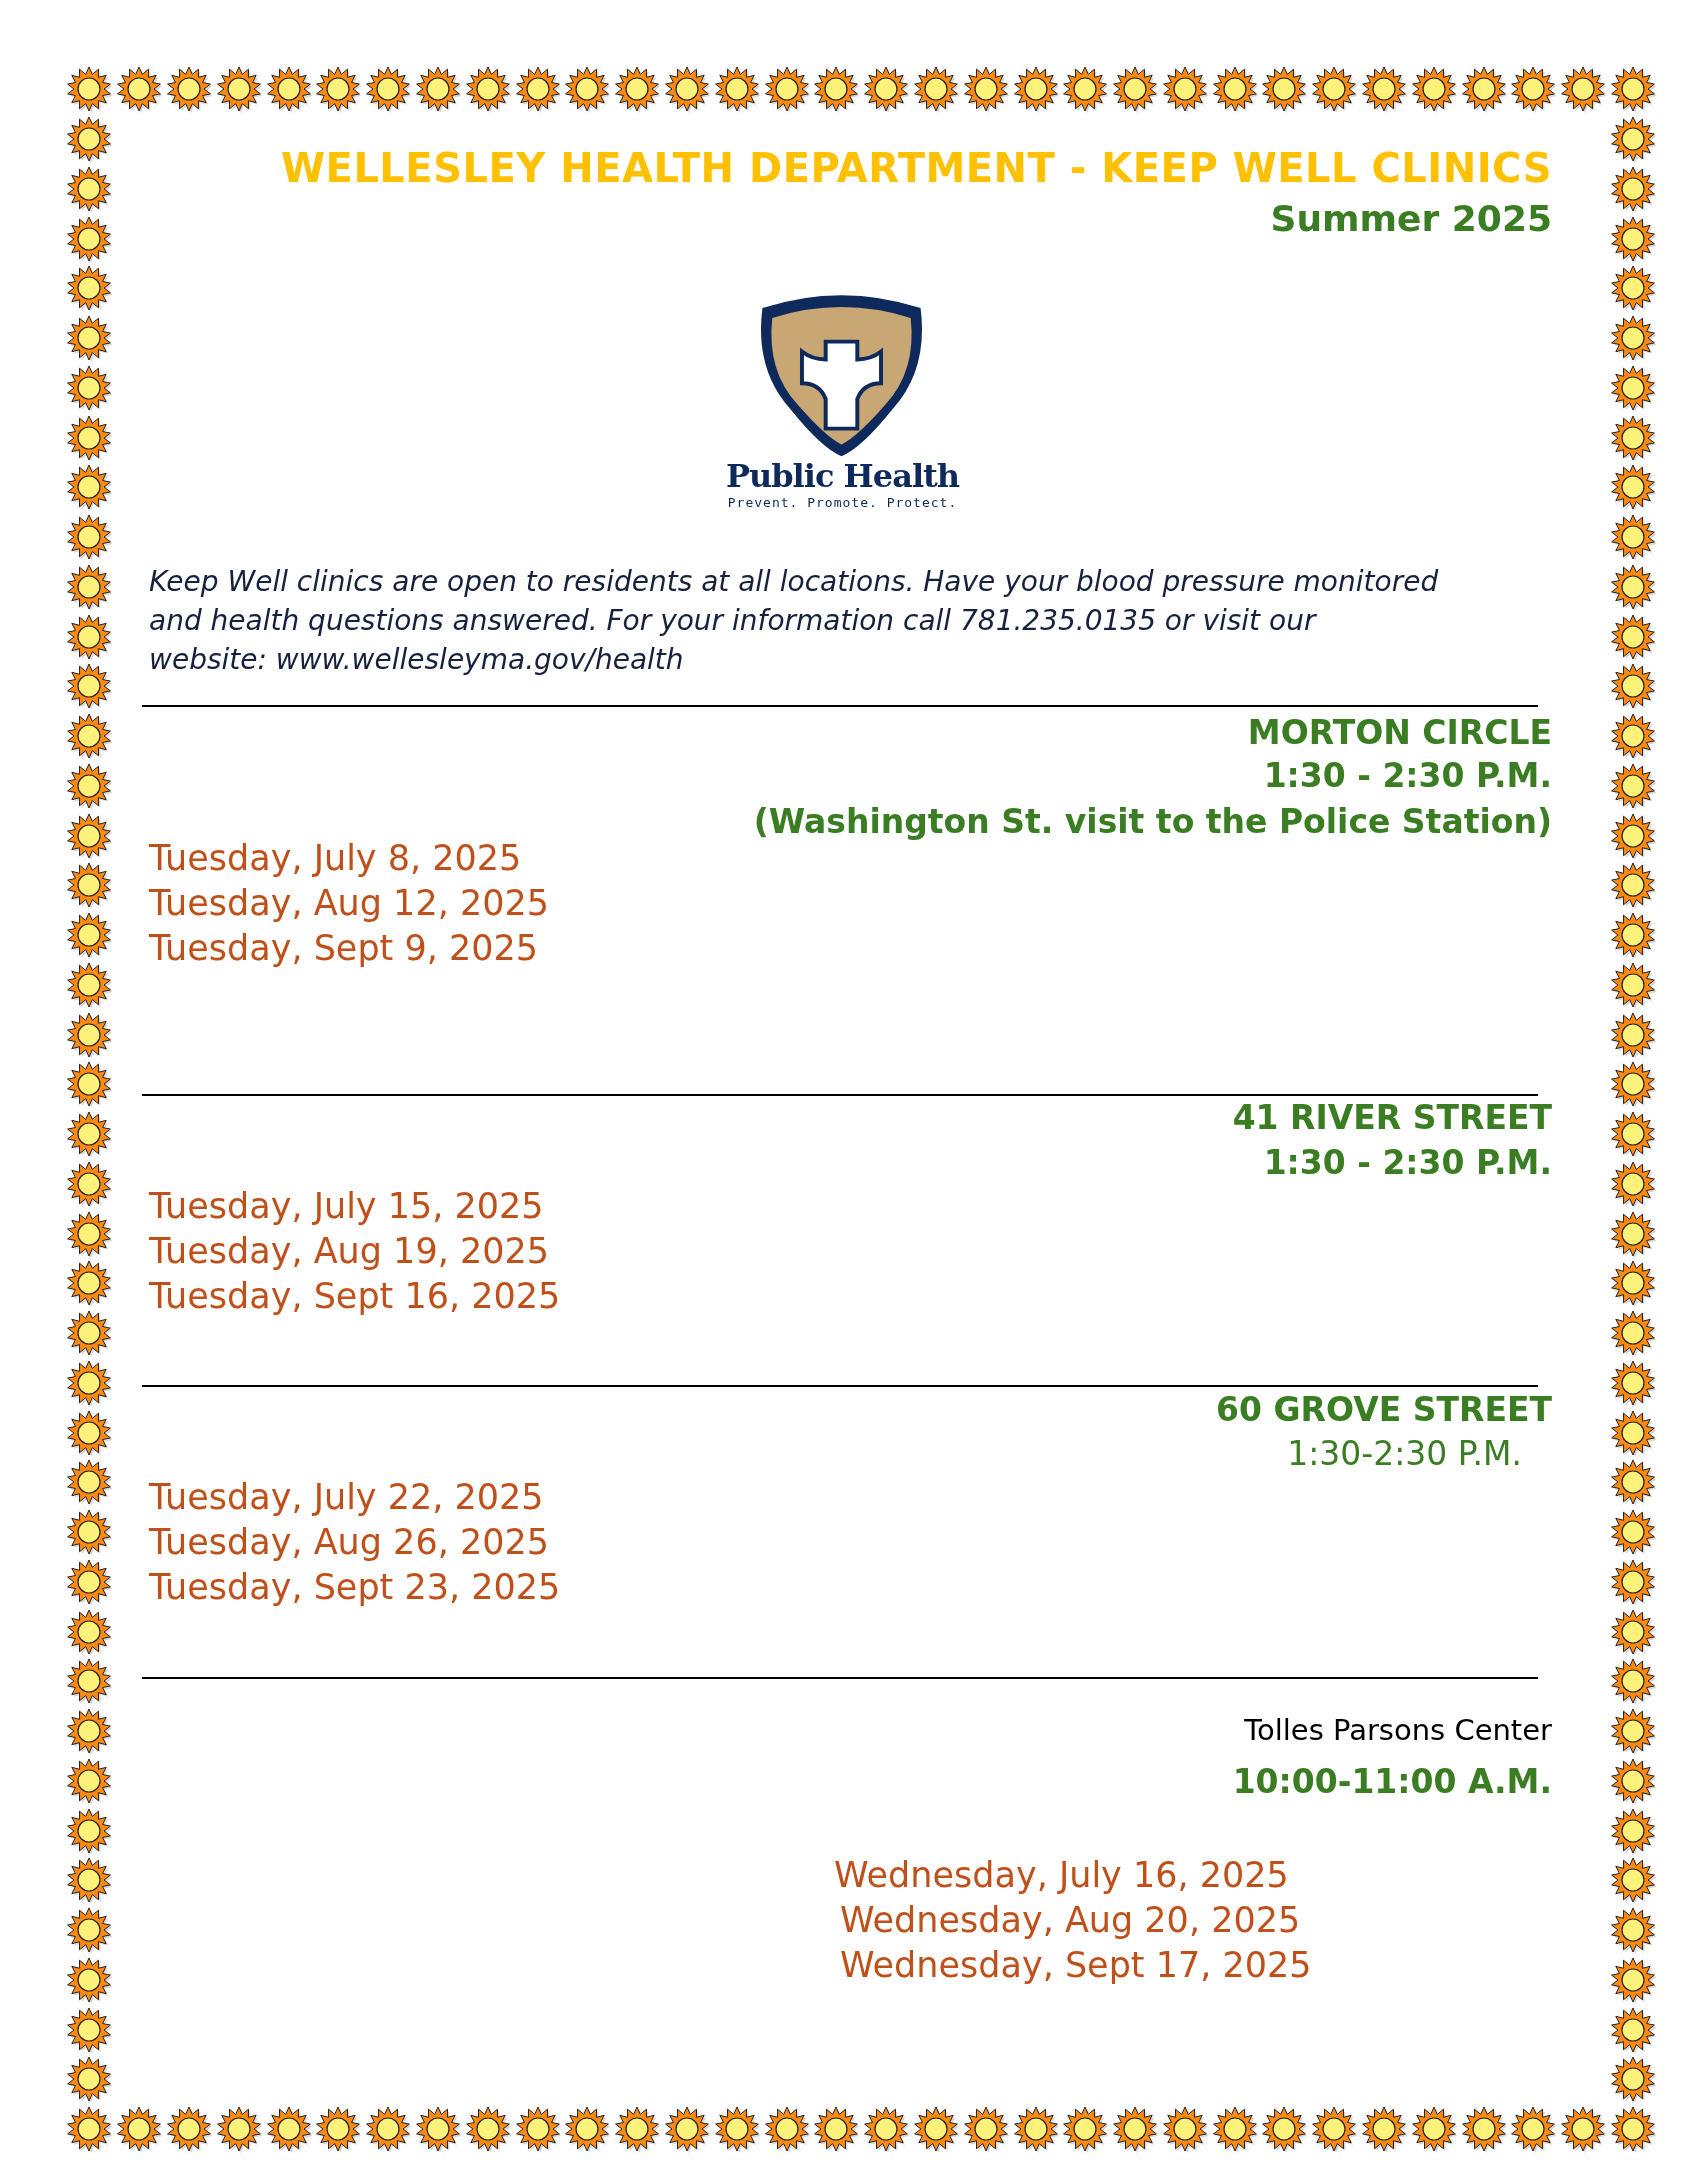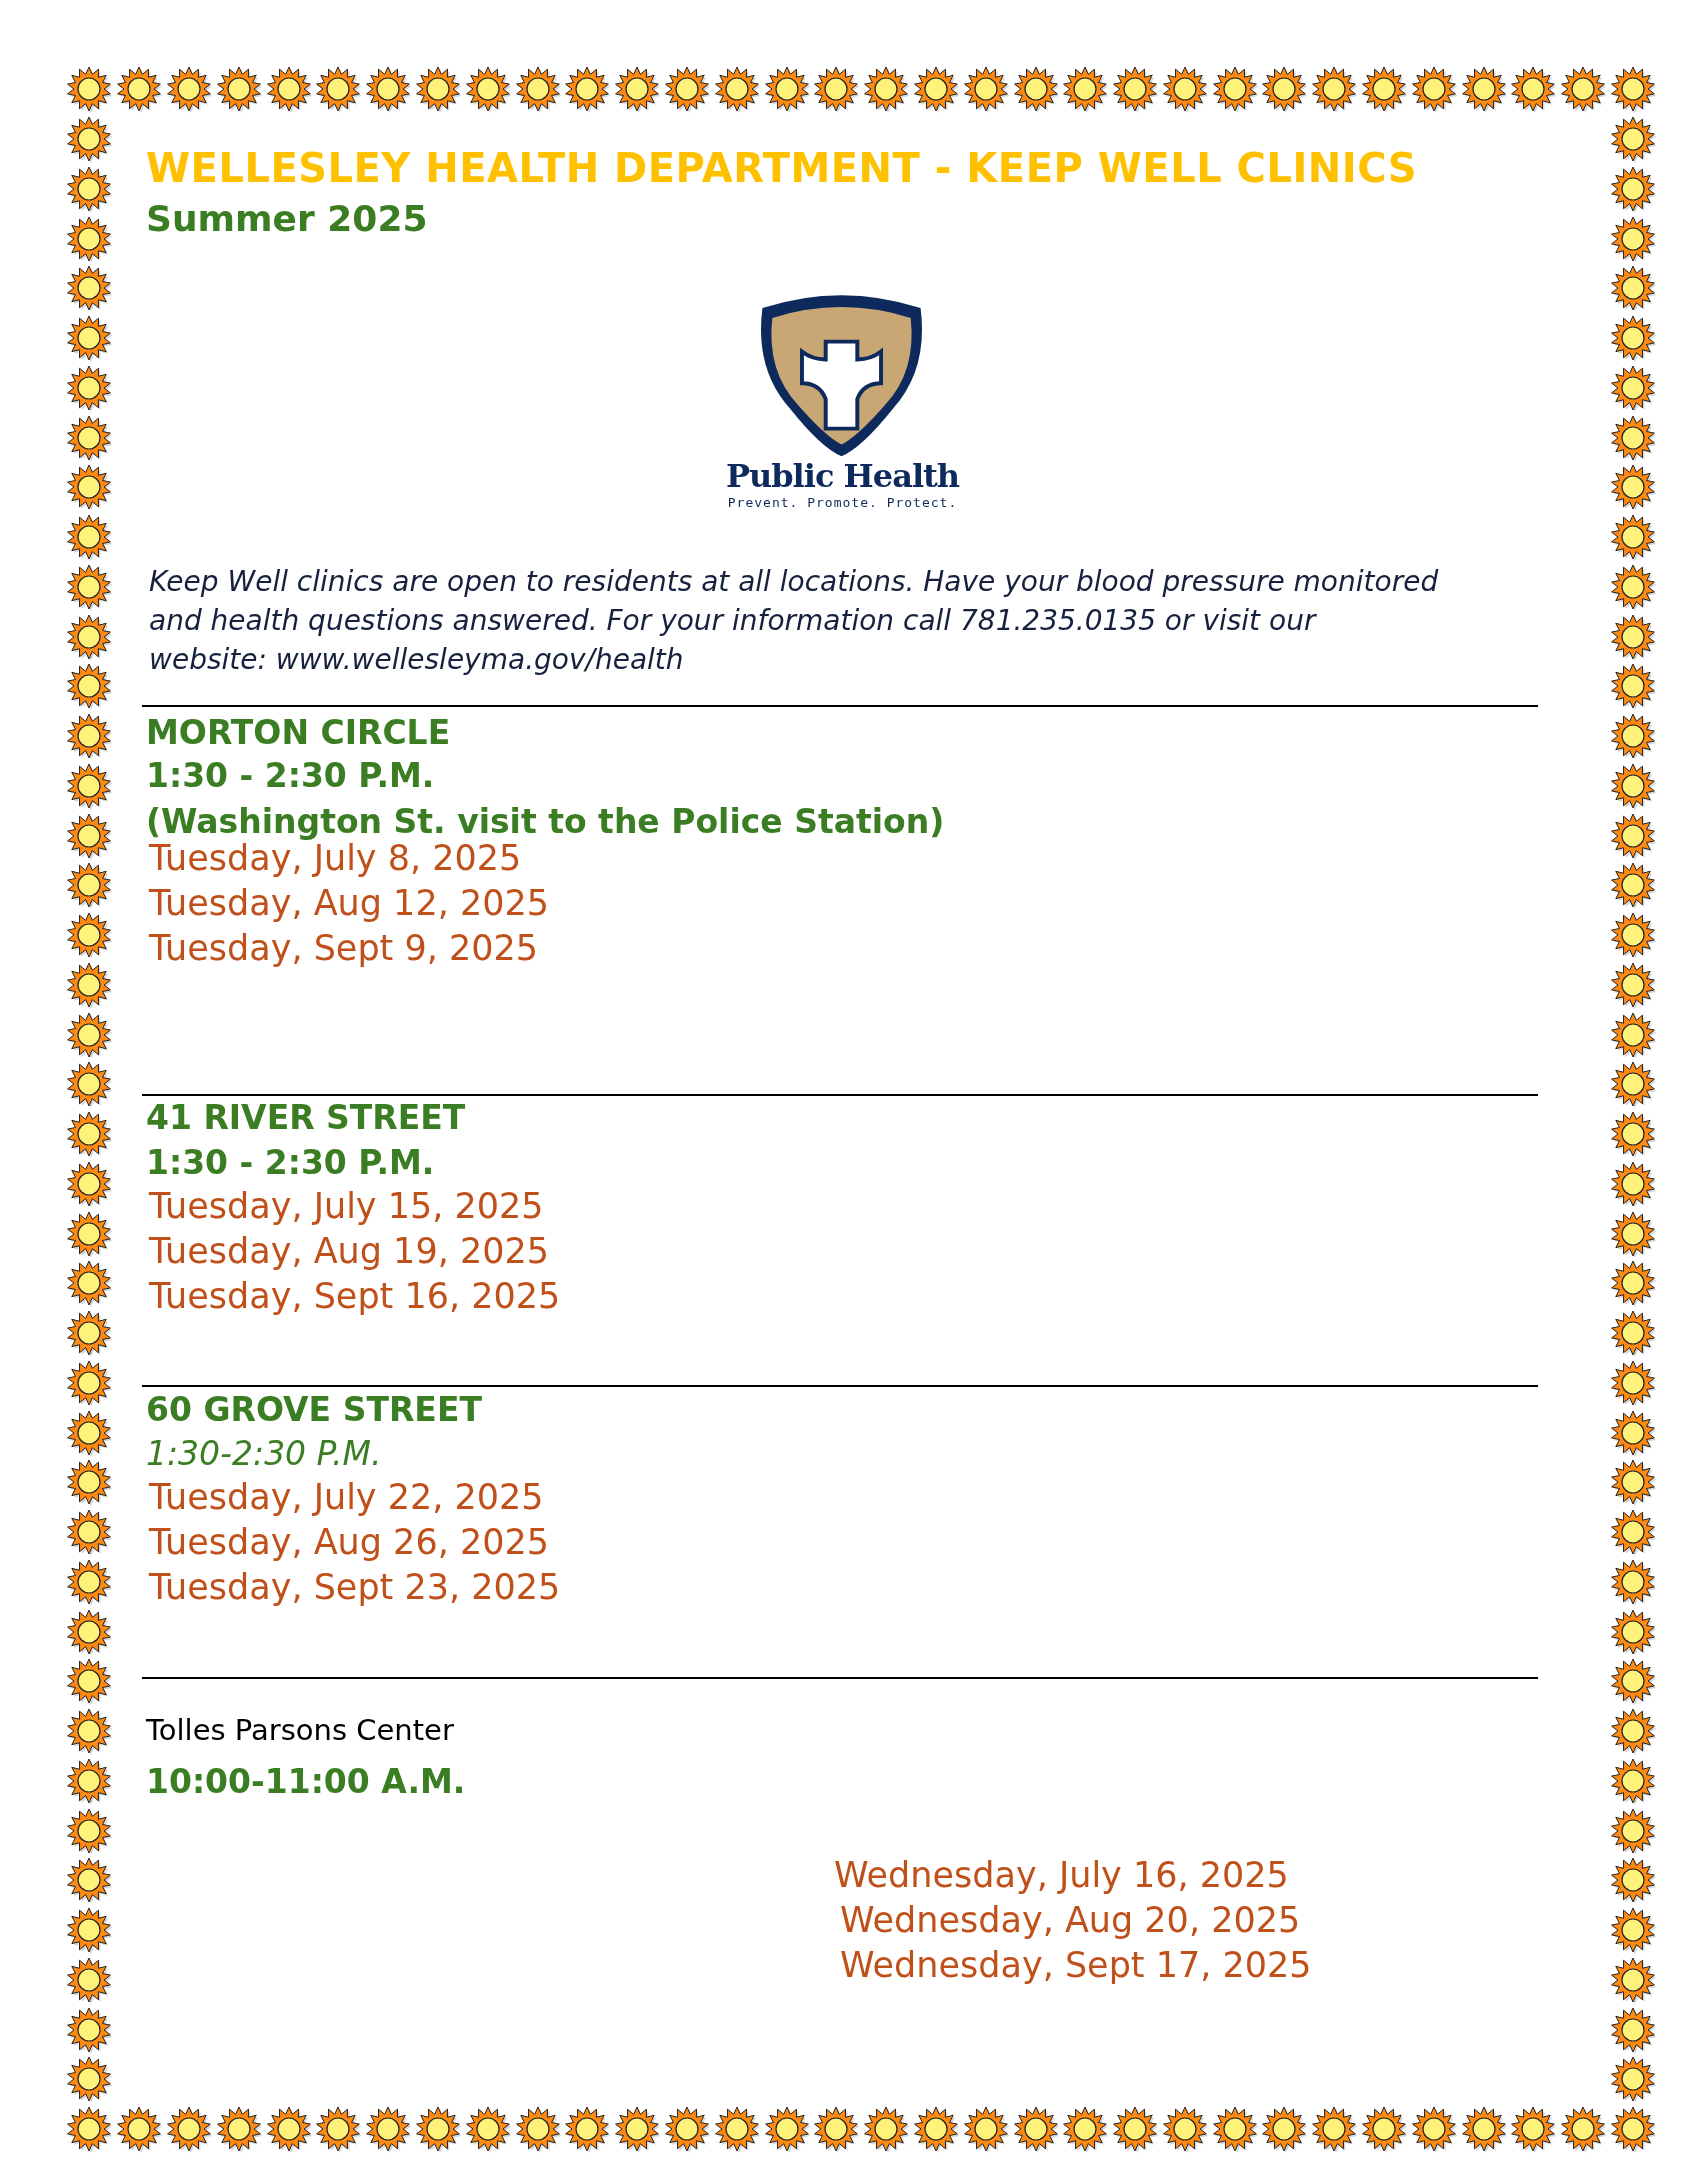--- a/index.html
+++ b/index.html
@@ -1,20 +1,20 @@
 <!DOCTYPE html>
 <html><head>
 <meta charset="utf-8">
 <style>
   html, body { margin:0; padding:0; background:#ffffff; }
   body { width:1683px; height:2178px; position:relative; overflow:hidden; font-family:"DejaVu Sans", sans-serif; }
   .page { position:absolute; left:0; top:0; width:1683px; height:2178px; background:#fff; }
   .sun { position:absolute; width:48px; height:48px; }
   .sun svg { width:48px; height:48px; display:block; }
-  .center { position:absolute; left:146px; width:1396px; text-align:left; }
+  .center { position:absolute; left:156px; width:1396px; text-align:right; }
   .title { top:145px; font-family:"DejaVu Sans", sans-serif; font-weight:bold; font-size:40px; color:#FFC000; letter-spacing:0.5px; white-space:nowrap; }
   .subtitle { top:198px; font-weight:bold; font-size:36px; color:#3A7D22; }
   .logo { position:absolute; left:713px; top:282px; width:257px; height:228px; }
   .logo-text { position:absolute; left:709px; top:457px; width:267px; text-align:center; font-family:"DejaVu Serif", serif; font-weight:bold; font-size:32px; color:#0E2A5C; letter-spacing:-1px; }
   .logo-tag { position:absolute; left:709px; top:495px; width:267px; text-align:center; font-family:"DejaVu Sans Mono", monospace; font-size:13px; color:#0E2A5C; letter-spacing:1px; }
   .intro { position:absolute; left:149px; top:562px; width:1406px; font-style:italic; font-size:28px; line-height:39px; color:#16213E; }
   .rule { position:absolute; left:142px; width:1396px; height:0; border-top:2.5px solid #000; }
   .loc-name { font-size:33px; font-weight:bold; color:#3A7D22; }
   .loc-time { font-size:33px; font-weight:bold; color:#3A7D22; }
   .loc-note { font-size:33px; font-weight:bold; color:#3A7D22; }
@@ -1070,21 +1070,21 @@
   <div class="center loc-name" style="top:1098px;">41 RIVER STREET</div>
   <div class="center loc-time" style="top:1143px;">1:30 - 2:30 P.M.</div>
   <div class="dates" style="top:1184px;">
     <div>Tuesday, July 15, 2025</div>
     <div>Tuesday, Aug 19, 2025</div>
     <div>Tuesday, Sept 16, 2025</div>
   </div>
 
   <div class="rule" style="top:1385px;"></div>
   <div class="center loc-name" style="top:1390px;">60 GROVE STREET</div>
-  <div class="center loc-time" style="top:1434px; font-weight:normal; padding-right:30px; box-sizing:border-box;font-style:italic;">1:30-2:30 P.M.</div>
+  <div class="center loc-time" style="top:1434px; font-weight:normal; padding-right:30px; box-sizing:border-box;">1:30-2:30 P.M.</div>
   <div class="dates" style="top:1475px;">
     <div>Tuesday, July 22, 2025</div>
     <div>Tuesday, Aug 26, 2025</div>
     <div>Tuesday, Sept 23, 2025</div>
   </div>
 
   <div class="rule" style="top:1677px;"></div>
   <div class="center tolles-name" style="top:1713px;">Tolles Parsons Center</div>
   <div class="center loc-time" style="top:1762px;">10:00-11:00 A.M.</div>
   <div class="dates" style="top:1853px; left:834px;">

